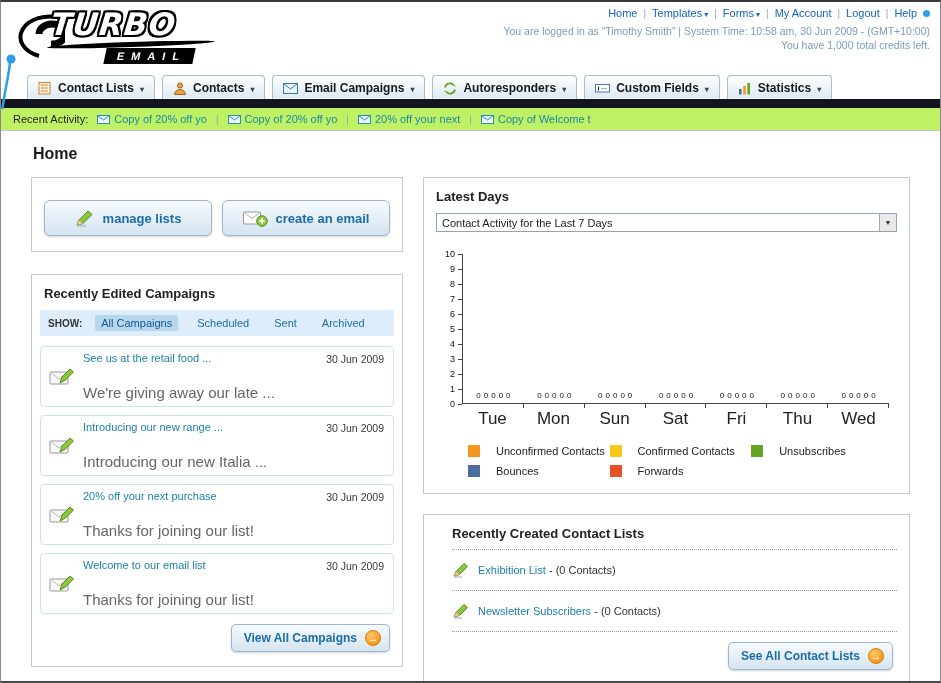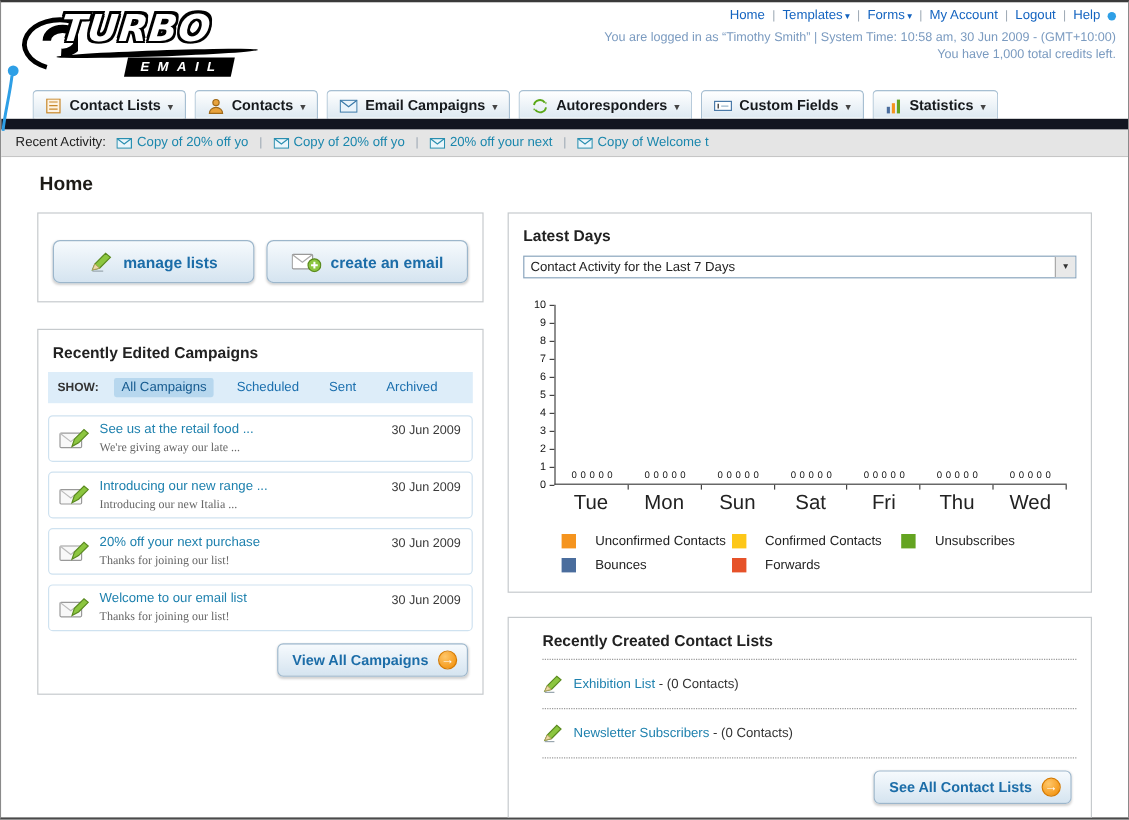--- a/index.html
+++ b/index.html
@@ -24,21 +24,21 @@
   .login-info { margin-top:6px; font-size:10.5px; color:#7b9bc0; }
   .credits-info { margin-top:2px; font-size:10.5px; color:#7b9bc0; }
 
   
   .main-nav { display:flex; gap:7px; padding:7px 0 0 26px; background:#fff; flex:none; }
   .nav-tab { display:flex; align-items:center; gap:6px; border:1px solid #a7bfd2; border-bottom:none; border-radius:4px 4px 0 0; background:linear-gradient(#ffffff,#dce8f1); padding:5px 10px 4px 10px; font-size:12px; font-weight:bold; color:#16191c; cursor:pointer; box-shadow:0 -1px 1px rgba(255,255,255,.8) inset; }
   .nav-tab .caret::after { color:#444; }
   .dark-bar { height:9px; background:#121520; flex:none; }
 
   
-  .activity-bar { display:flex; align-items:center; gap:9px; padding:5px 12px; font-size:11px; color:#222; border-bottom:1px solid #c6c6c6; background:#e5e5e5; flex:none; }
+  .activity-bar { display:flex; align-items:center; gap:9px; padding:5px 12px; font-size:11px; color:#222; border-bottom:1px solid #c6c6c6; background:#bef264; flex:none; }
   .activity-item { display:inline-flex; align-items:center; gap:4px; color:#1b87ad; text-decoration:none; cursor:pointer; }
 
   
   main { flex:1; padding:10px 30px 0 30px; background:#fff; }
   .page-title { font-size:16px; font-weight:bold; color:#1d1b17; margin:4px 0 14px 2px; }
   .columns { display:flex; gap:20px; align-items:flex-start; }
   .left-col { width:372px; flex:none; }
   .right-col { flex:1; }
   .panel { border:1px solid #c6cacd; background:#fff; }
   .panel-title { font-size:13px; font-weight:bold; color:#222; }
@@ -53,21 +53,21 @@
   
   .campaigns { padding:11px 8px 14px 8px; }
   .campaigns .panel-title { margin-left:4px; }
   .show-tabs { margin-top:9px; background:#ddedf9; padding:5px 8px; display:flex; align-items:center; gap:13px; }
   .show-label { font-size:10px; font-weight:bold; color:#333; }
   .show-tab { font-size:11px; color:#1b6fae; text-decoration:none; cursor:pointer; padding:2px 6px; }
   .show-tab.selected { background:#b7d7ee; border-radius:2px; color:#14598e; }
   .campaign-list { margin-top:10px; }
   .campaign-item { position:relative; border:1px solid #cfe2f0; border-radius:4px; background:#fff; padding:5px 8px; display:flex; gap:8px; align-items:center; margin-bottom:8px; }
   .ci-title { font-size:11px; color:#1e81ae; text-decoration:none; cursor:pointer; display:block; }
-  .ci-sub { font-size:10px; color:#666; margin-top:4px;font-family:Liberation Serif, serif; }
+  .ci-sub { font-size:15px; color:#666; margin-top:20px; }
   .ci-date { position:absolute; right:9px; top:6px; font-size:10.5px; color:#3a3a3a; }
   .panel-btn { margin:10px 4px 0 auto; display:flex; width:max-content; align-items:center; gap:8px; padding:5px 8px 5px 12px; border:1px solid #9cb6cb; border-radius:5px; background:linear-gradient(#f6fafd,#d5e4f0); box-shadow:0 1px 2px rgba(0,0,0,.18); font-size:12px; font-weight:bold; color:#1c6da8; cursor:pointer; }
   .arrow-circle { width:16px; height:16px; border-radius:50%; background:radial-gradient(circle at 35% 30%, #ffc76a, #f08a00); border:1px solid #d57a00; display:inline-flex; align-items:center; justify-content:center; }
   .arrow-circle::after { content:"→"; color:#fff; font-size:11px; font-weight:bold; line-height:1; }
 
   
   .stats { padding:11px 12px 16px 12px; margin-bottom:20px; }
   .dropdown { margin-top:9px; border:1px solid #8aa5bd; background:#fff; height:19px; display:flex; align-items:center; justify-content:space-between; padding-left:5px; font-size:11px; color:#222; cursor:pointer; }
   .dropdown-arrow { width:17px; height:17px; background:#e9e9e9; border-left:1px solid #aaa; display:flex; align-items:center; justify-content:center; }
   .dropdown-arrow::after { content:"▼"; font-size:7px; color:#333; }

